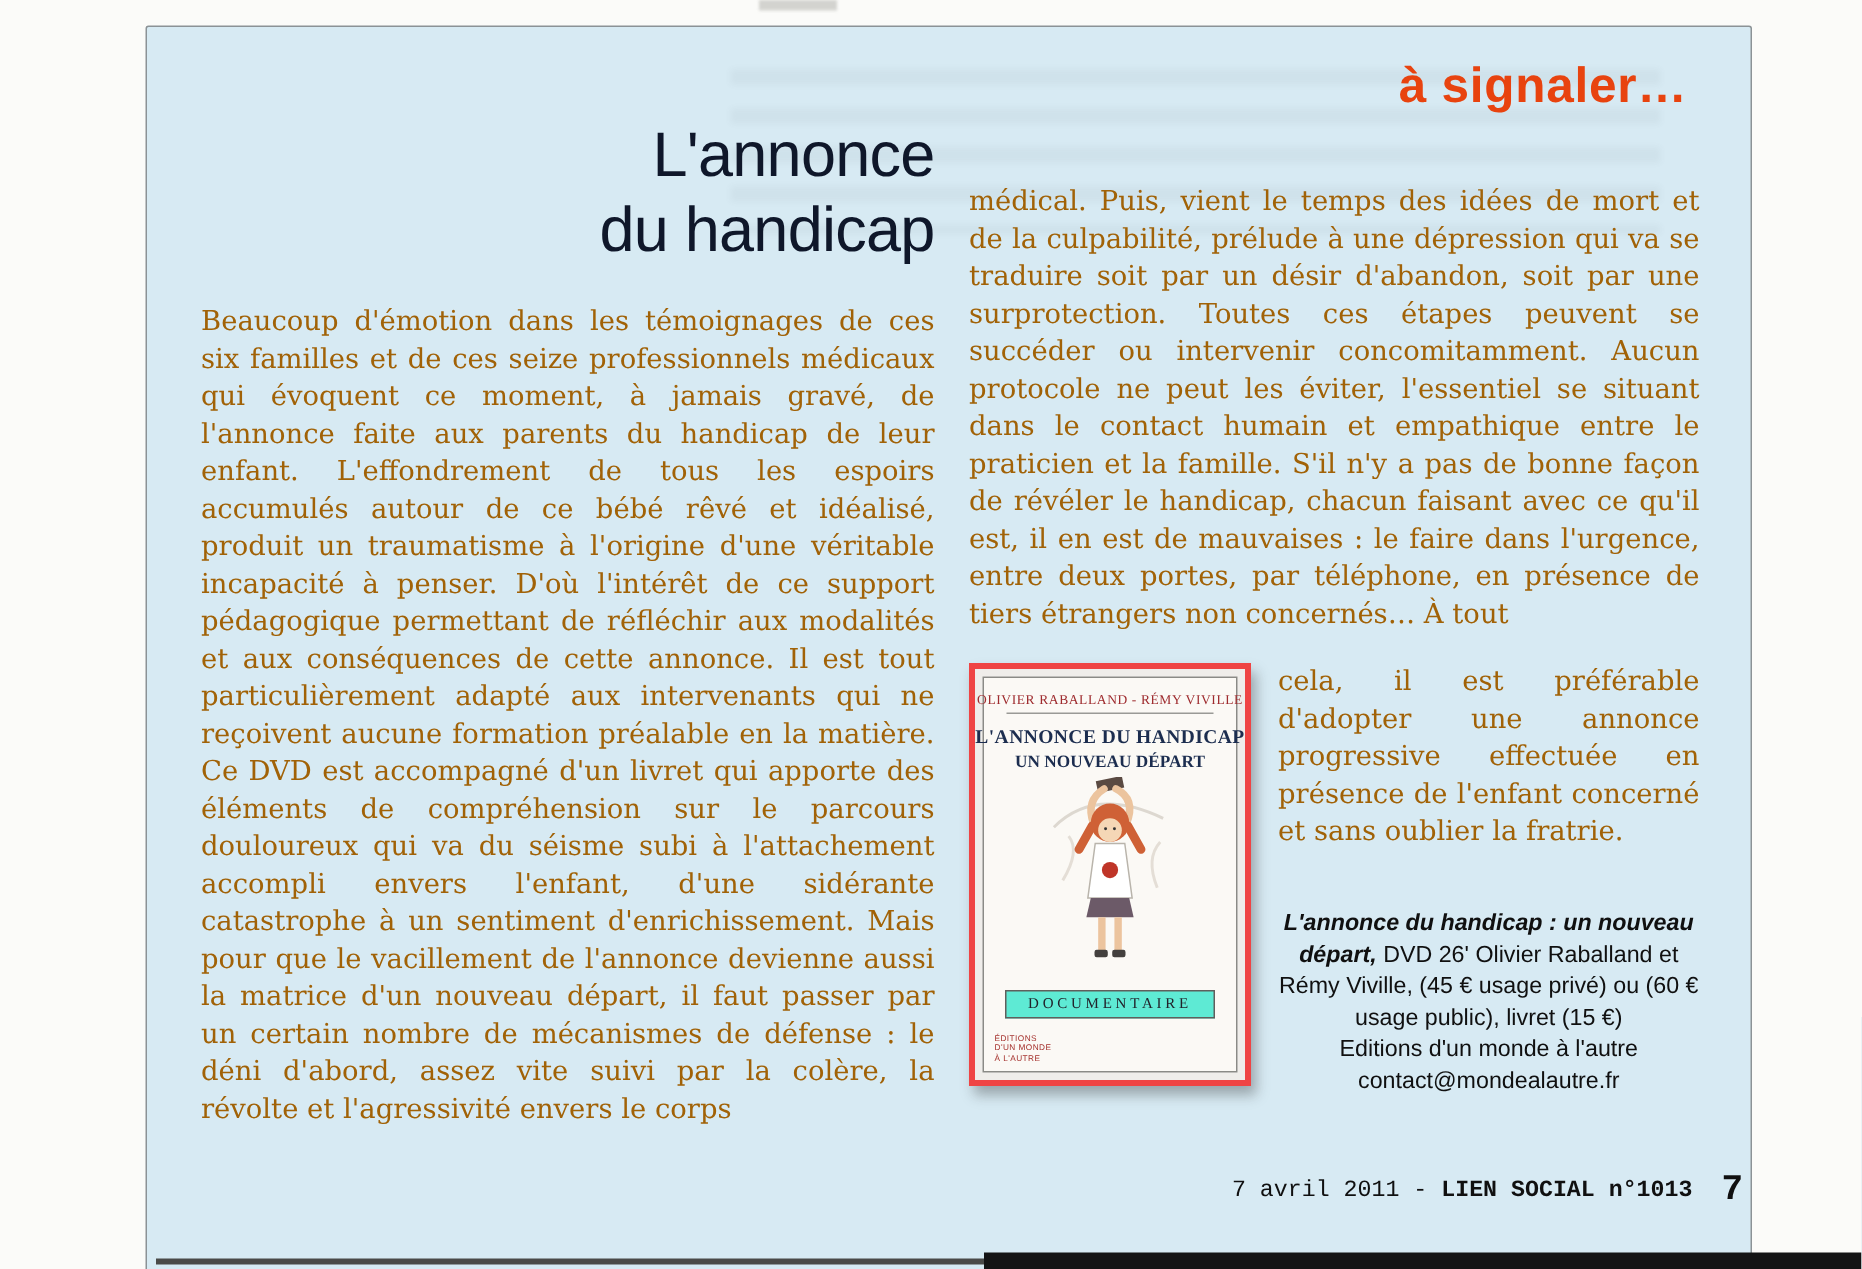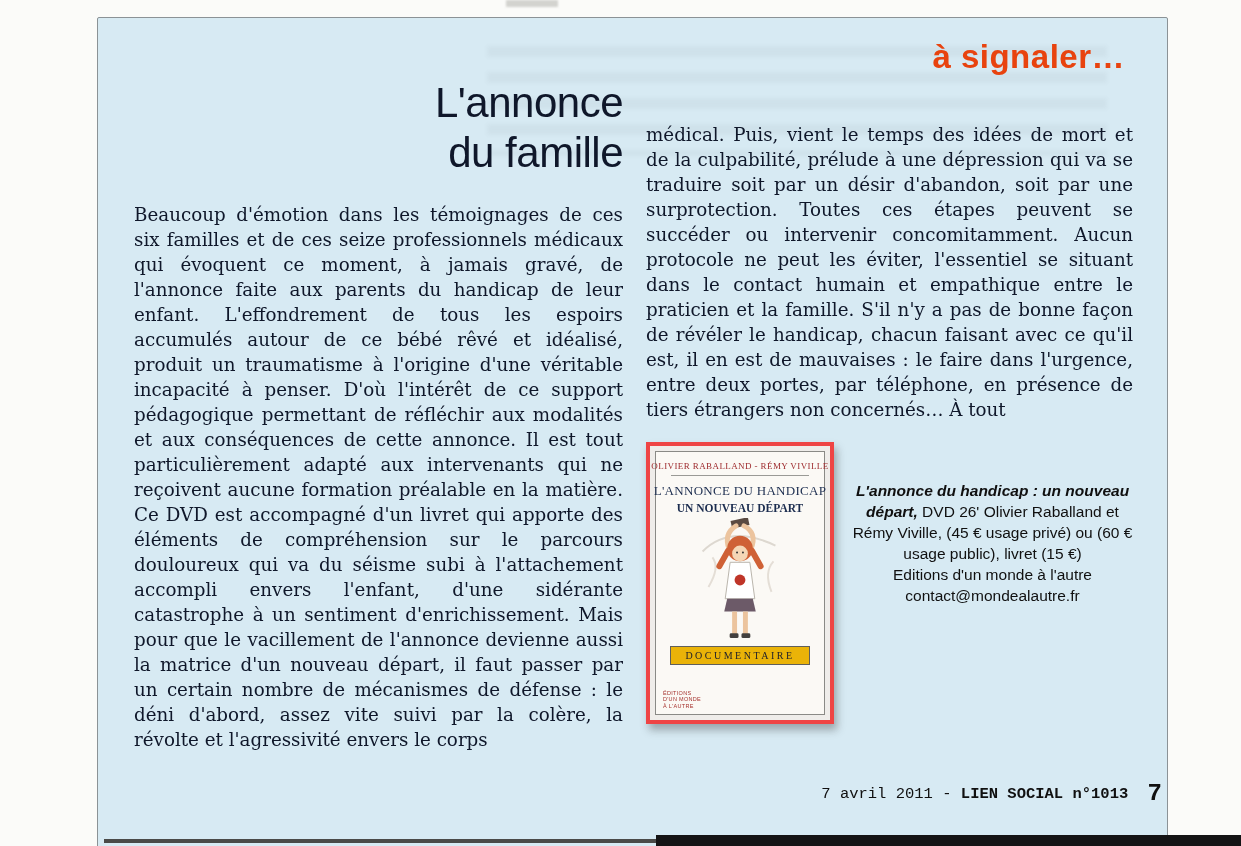--- a/index.html
+++ b/index.html
@@ -66,21 +66,21 @@
     line-height: 50px;
     letter-spacing: -0.5px;
     color: #0f172a;
     text-align: right;
   }
   .body-text {
     margin: 0;
     font-family: "DejaVu Serif", serif;
     font-size: 18.3px;
     line-height: 25px;
-    color: #0f172a;
+    color: #a16207;
     text-align: justify;
   }
 
   .col-right {
     position: absolute;
     left: 548px;
     top: 104px;
     width: 487px;
   }
 
@@ -122,47 +122,47 @@
   }
   .dvd-rule {
     width: 82%;
     height: 1px;
     background: #9a9a96;
     margin-top: 4px;
   }
   .dvd-title {
     margin-top: 7px;
     font-family: "Liberation Serif", serif;
-    font-weight: normal;
+    font-weight: bold;
     font-size: 13px;
     letter-spacing: 0.3px;
     color: #1c2d4f;
     white-space: nowrap;
   }
   .dvd-subtitle {
     margin-top: 3px;
     font-family: "Liberation Serif", serif;
     font-weight: bold;
     font-size: 11.5px;
     color: #1c2d4f;
   }
   .dvd-art {
     margin-top: 4px;
     width: 118px;
     height: 128px;
   }
   .dvd-genre {
-    margin-top: 0;
+    margin-top: 14px;
     border: 1px solid #5f5f5c;
     padding: 3px 14px;
     font-family: "Liberation Serif", serif;
     font-size: 10px;
     letter-spacing: 2.5px;
     color: #22222a;
-    background: #eab308;
+    background: #5eead4;
     white-space: nowrap;
   }
   .dvd-pub {
     position: absolute;
     left: 7px;
     bottom: 5px;
     font-size: 5.5px;
     line-height: 6.5px;
     color: #a5312d;
     letter-spacing: 0.3px;
@@ -240,21 +240,21 @@
 
   <div class="panel">
 
     <div class="ghost-bleed"></div>
 
     <div class="section-label">à signaler…</div>
 
     <div class="col-left">
       <h1 class="article-title">
         <span>L'annonce</span><br>
-        <span>du famille</span>
+        <span>du handicap</span>
       </h1>
       <p class="body-text">Beaucoup d'émotion dans les témoignages de ces six familles et de ces seize professionnels médicaux qui évoquent ce moment, à jamais gravé, de l'annonce faite aux parents du handicap de leur enfant. L'effondrement de tous les espoirs accumulés autour de ce bébé rêvé et idéalisé, produit un traumatisme à l'origine d'une véritable incapacité à penser. D'où l'intérêt de ce support pédagogique permettant de réfléchir aux modalités et aux conséquences de cette annonce. Il est tout particulièrement adapté aux intervenants qui ne reçoivent aucune formation préalable en la matière. Ce DVD est accompagné d'un livret qui apporte des éléments de compréhension sur le parcours douloureux qui va du séisme subi à l'attachement accompli envers l'enfant, d'une sidérante catastrophe à un sentiment d'enrichissement. Mais pour que le vacillement de l'annonce devienne aussi la matrice d'un nouveau départ, il faut passer par un certain nombre de mécanismes de défense : le déni d'abord, assez vite suivi par la colère, la révolte et l'agressivité envers le corps</p>
     </div>
 
     <div class="col-right">
       <p class="body-text">médical. Puis, vient le temps des idées de mort et de la culpabilité, prélude à une dépression qui va se traduire soit par un désir d'abandon, soit par une surprotection. Toutes ces étapes peuvent se succéder ou intervenir concomitamment. Aucun protocole ne peut les éviter, l'essentiel se situant dans le contact humain et empathique entre le praticien et la famille. S'il n'y a pas de bonne façon de révéler le handicap, chacun faisant avec ce qu'il est, il en est de mauvaises : le faire dans l'urgence, entre deux portes, par téléphone, en présence de tiers étrangers non concernés… À tout</p>
 
       <div class="media-row">
 
         <div class="dvd-cover">
@@ -300,20 +300,21 @@
 
             <div class="dvd-pub">
               <span>ÉDITIONS</span><br>
               <span>D'UN MONDE</span><br>
               <span>À L'AUTRE</span>
             </div>
           </div>
         </div>
 
         <div class="beside">
+          <p class="body-text">cela, il est préférable d'adopter une annonce progressive effectuée en présence de l'enfant concerné et sans oublier la fratrie.</p>
 
           <p class="caption">
             <span class="cap-lead">L'annonce du handicap : un nouveau départ,</span>
             <span>DVD 26' Olivier Raballand et Rémy Viville, (45 € usage privé) ou (60 € usage public), livret (15 €)</span><br>
             <span>Editions d'un monde à l'autre</span><br>
             <span>contact@mondealautre.fr</span>
           </p>
         </div>
 
       </div>

